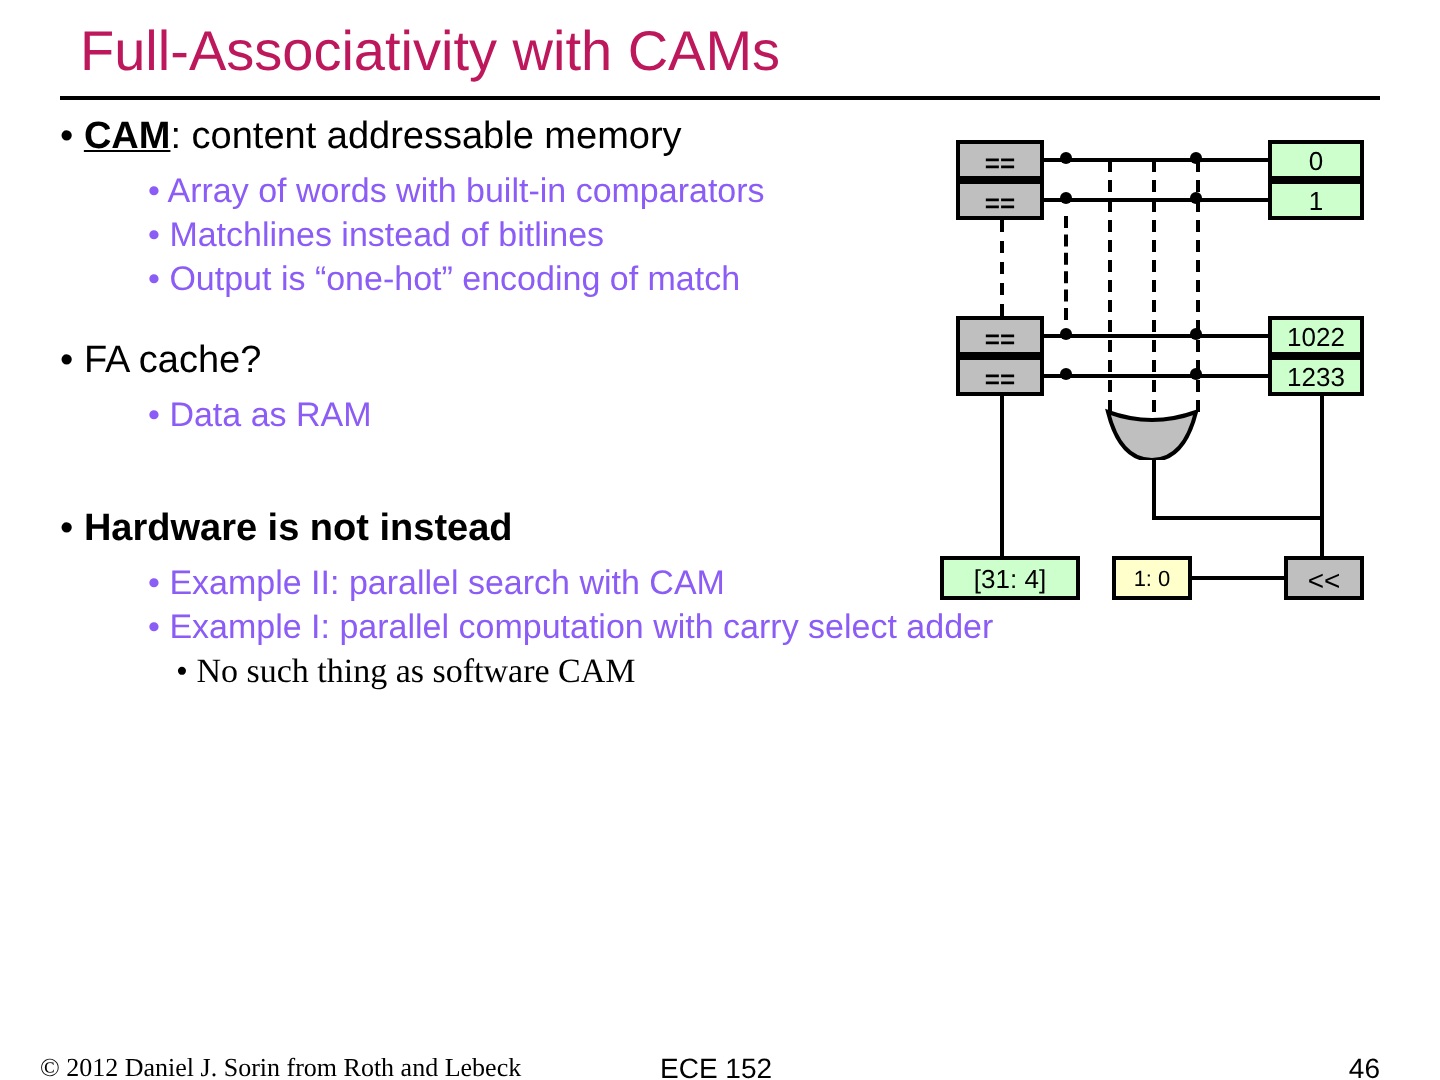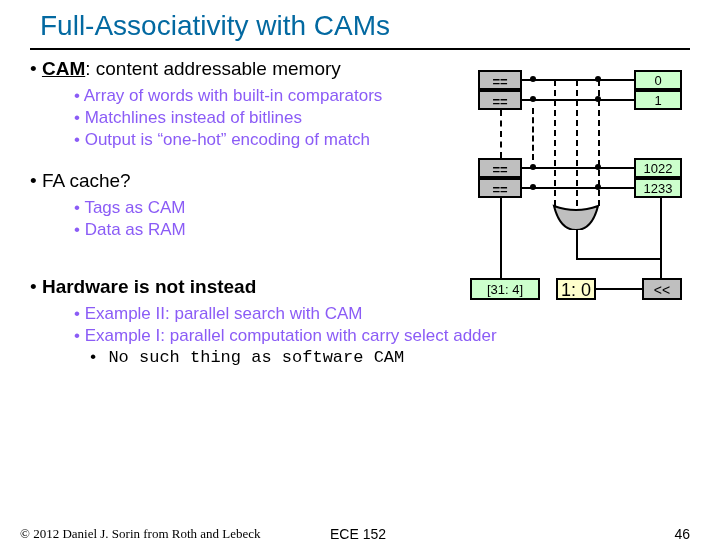--- a/index.html
+++ b/index.html
@@ -16,21 +16,21 @@
     padding: 10px 30px 0 30px;
     box-sizing: border-box;
     width: 720px;
     height: 540px;
     position: relative;
   }
   .title {
     font-family: Verdana, Arial, sans-serif;
     font-size: 28px;
     font-weight: normal;
-    color: #0369a1;
+    color: #be185d;
     padding-bottom: 4px;
     padding-left: 10px;
   }
   .hr {
     border-top: 2px solid #000;
     margin-top: 2px;
   }
   ul.lvl1 {
     list-style: none;
     padding-left: 0;
@@ -64,21 +64,21 @@
   }
   ul.lvl2 > li::before {
     content: "• ";
   }
   ul.lvl3 {
     list-style: none;
     padding-left: 40px;
     margin: 2px 0 0 0;
   }
   ul.lvl3 > li {
-    font-family: Liberation Mono, monospace;
+    font-family: Liberation Serif, serif;
     font-size: 17px;
     color: #000;
     margin-bottom: 2px;
     padding-left: 16px;
     text-indent: -16px;
   }
   ul.lvl3 > li::before {
     content: "• ";
   }
   .b { font-weight: bold; }
@@ -153,21 +153,21 @@
     text-align: center;
     height: 22px;
     line-height: 20px;
     box-sizing: border-box;
   }
   .addr-off {
     position: absolute;
     background: #ffffcc;
     border: 2px solid #000;
     font-family: Arial;
-    font-size: 18px;
+    font-size: 11px;
     text-align: center;
     height: 22px;
     line-height: 20px;
     box-sizing: border-box;
   }
   .shift-box {
     position: absolute;
     width: 40px;
     height: 22px;
     background: #bfbfbf;
@@ -202,21 +202,20 @@
       <span class="b u">CAM</span><span>: content addressable memory</span>
       <ul class="lvl2">
         <li>Array of words with built-in comparators</li>
         <li>Matchlines instead of bitlines</li>
         <li>Output is “one-hot” encoding of match</li>
       </ul>
     </li>
     <li style="margin-top:20px;">
       <span>FA cache?</span>
       <ul class="lvl2">
-        <li>Tags as CAM</li>
         <li>Data as RAM</li>
       </ul>
     </li>
     <li style="margin-top:36px;">
       <span class="b">Hardware is not instead</span>
       <ul class="lvl2">
         <li>Example II: parallel search with CAM</li>
         <li>Example I: parallel computation with carry select adder</li>
       </ul>
       <ul class="lvl3">

